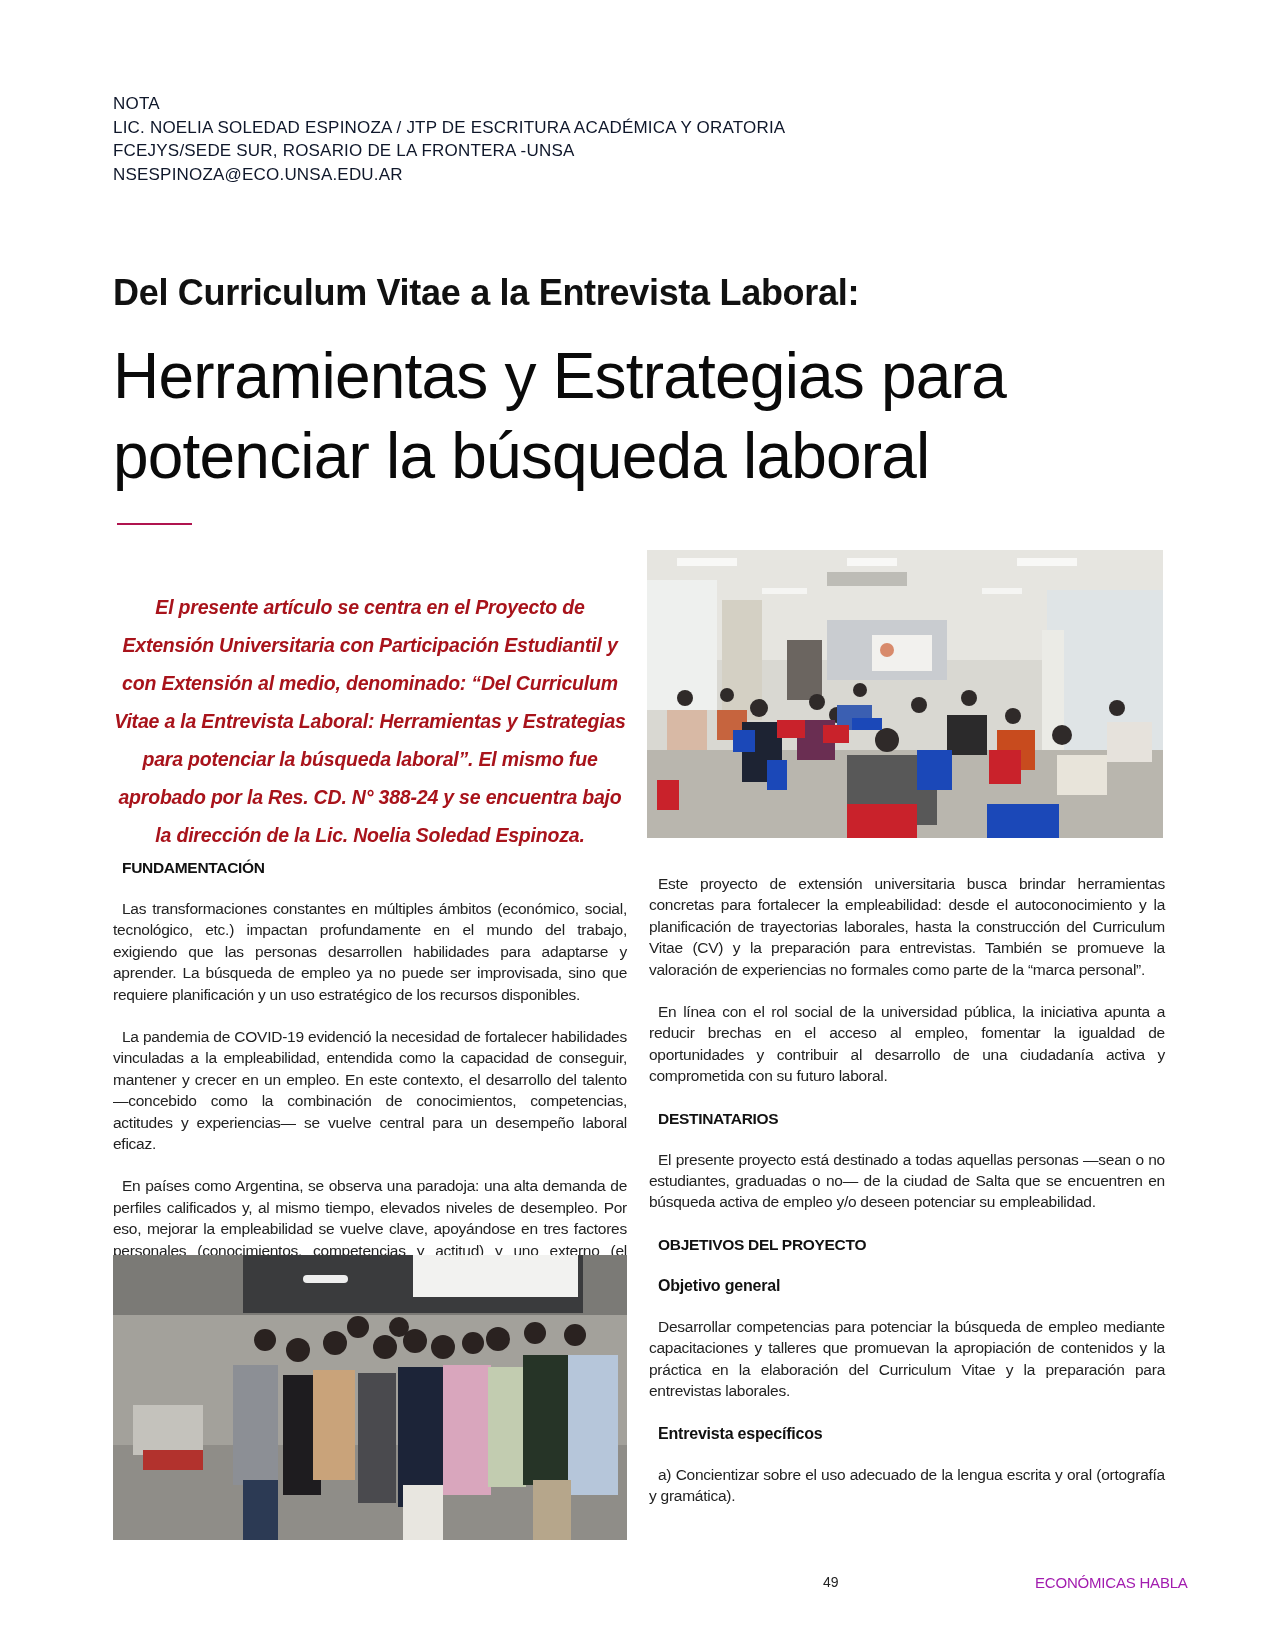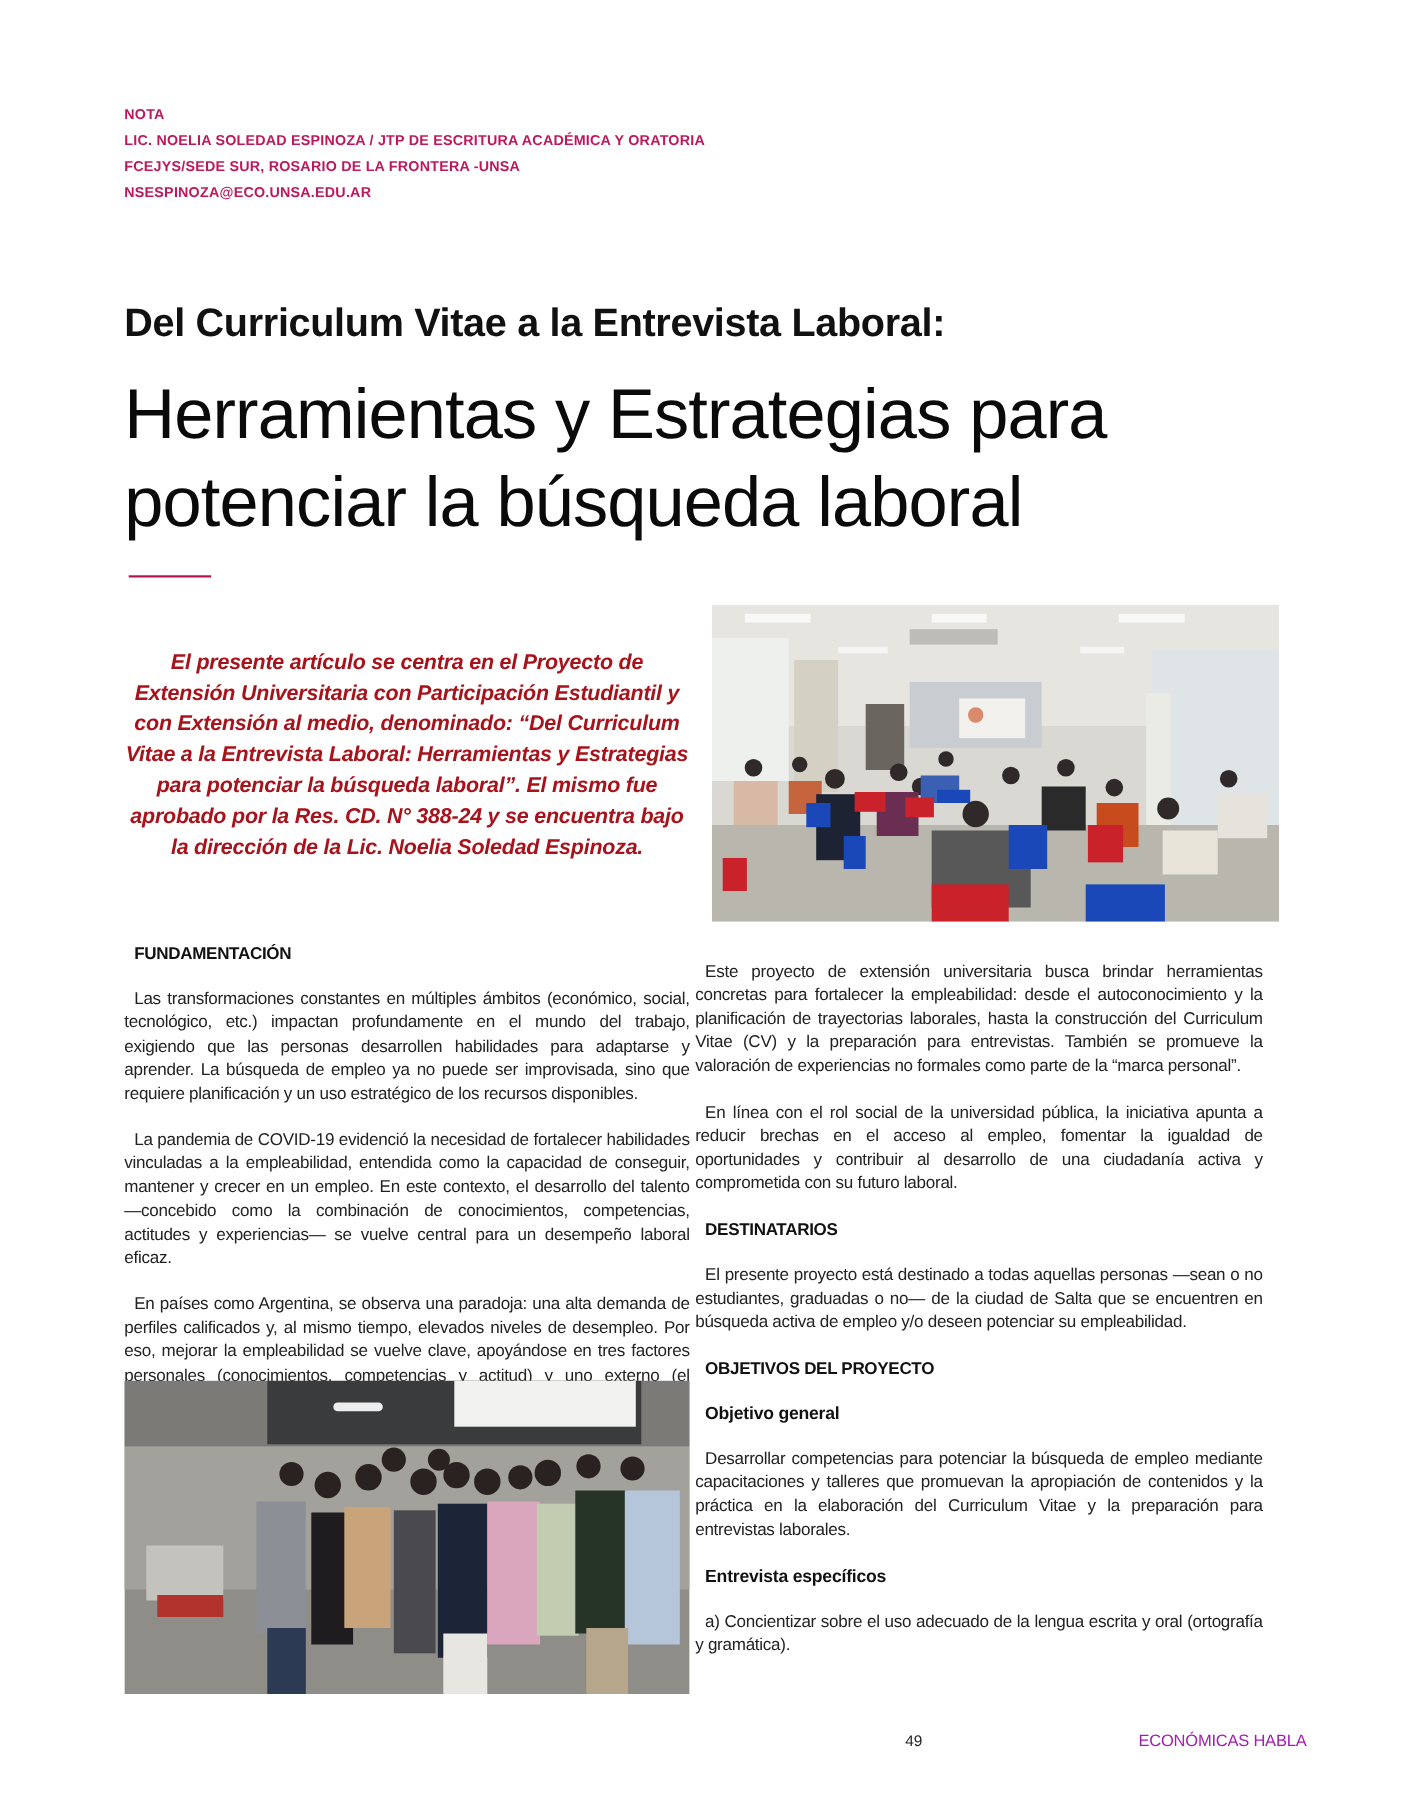--- a/index.html
+++ b/index.html
@@ -1,35 +1,35 @@
 <!DOCTYPE html>
 <html><head>
 <meta charset="utf-8">
 <style>
   * { box-sizing: border-box; margin: 0; padding: 0; }
   html, body { width: 1275px; height: 1650px; background: #ffffff; }
   body { position: relative; overflow: hidden; font-family: "Liberation Sans", sans-serif; color: #1a1a1a; }
 
-  .byline { position: absolute; left: 113px; top: 92px; color: #be185d; font-family: "Liberation Sans", sans-serif; font-weight: bold; font-size: 13px; line-height: 23.5px; letter-spacing: 0.2px; }
+  .byline { position: absolute; left: 113px; top: 92px; color: #0f172a; font-family: "Liberation Sans", sans-serif; font-weight: normal; font-size: 17px; line-height: 23.5px; letter-spacing: 0.2px; }
   .byline div { white-space: nowrap; }
 
   .subtitle { position: absolute; left: 113px; top: 272px; font-family: "Liberation Sans", sans-serif; font-weight: bold; font-size: 36px; letter-spacing: -0.3px; color: #111; white-space: nowrap; }
   .title { position: absolute; left: 113px; top: 336px; width: 1080px; font-family: "Liberation Sans", sans-serif; font-weight: normal; font-size: 64px; line-height: 80px; letter-spacing: -0.8px; color: #0a0a0a; }
   .title-rule { position: absolute; left: 117px; top: 523px; width: 75px; height: 2px; background: #b0144f; }
 
-  .lead { position: absolute; left: 113px; top: 588px; width: 514px; text-align: center; color: #a8131b; font-family: "Liberation Sans", sans-serif; font-weight: bold; font-style: italic; font-size: 19.5px; line-height: 28px; letter-spacing: -0.2px; }
+  .lead { position: absolute; left: 113px; top: 588px; width: 514px; text-align: center; color: #a8131b; font-family: "Liberation Sans", sans-serif; font-weight: bold; font-style: italic; font-size: 19.5px; line-height: 38px; letter-spacing: -0.2px; }
 
   .photo { position: absolute; overflow: hidden; }
   .photo svg { display: block; width: 100%; height: 100%; }
   .photo-classroom { left: 647px; top: 550px; width: 516px; height: 288px; }
   .photo-group { left: 113px; top: 1255px; width: 514px; height: 285px; }
 
   .col { position: absolute; font-family: "Liberation Sans", sans-serif; font-size: 15.5px; line-height: 21.4px; color: #222; }
   .col-left { left: 113px; top: 828px; width: 514px; margin-top: 29px; }
-  .col-right { left: 632px; top: 873px; width: 516px; }
+  .col-right { left: 649px; top: 873px; width: 516px; }
   .col p { text-align: justify; text-indent: 9px; margin-bottom: 21px; letter-spacing: -0.25px; }
   .col h3 { font-family: "Liberation Sans", sans-serif; font-weight: bold; font-size: 15.5px; line-height: 21px; color: #111; margin-left: 9px; margin-bottom: 20px; letter-spacing: -0.3px; }
   .col h4 { font-family: "Liberation Sans", sans-serif; font-weight: bold; font-size: 16px; line-height: 21px; color: #111; margin-left: 9px; margin-bottom: 20px; letter-spacing: -0.2px; }
 
   .footer-page { position: absolute; left: 823px; top: 1574px; font-size: 14px; color: #222; }
   .footer-mag { position: absolute; left: 1035px; top: 1574px; font-size: 15px; color: #a21caf; letter-spacing: -0.2px; white-space: nowrap; }
 </style>
 </head>
 <body>
 

